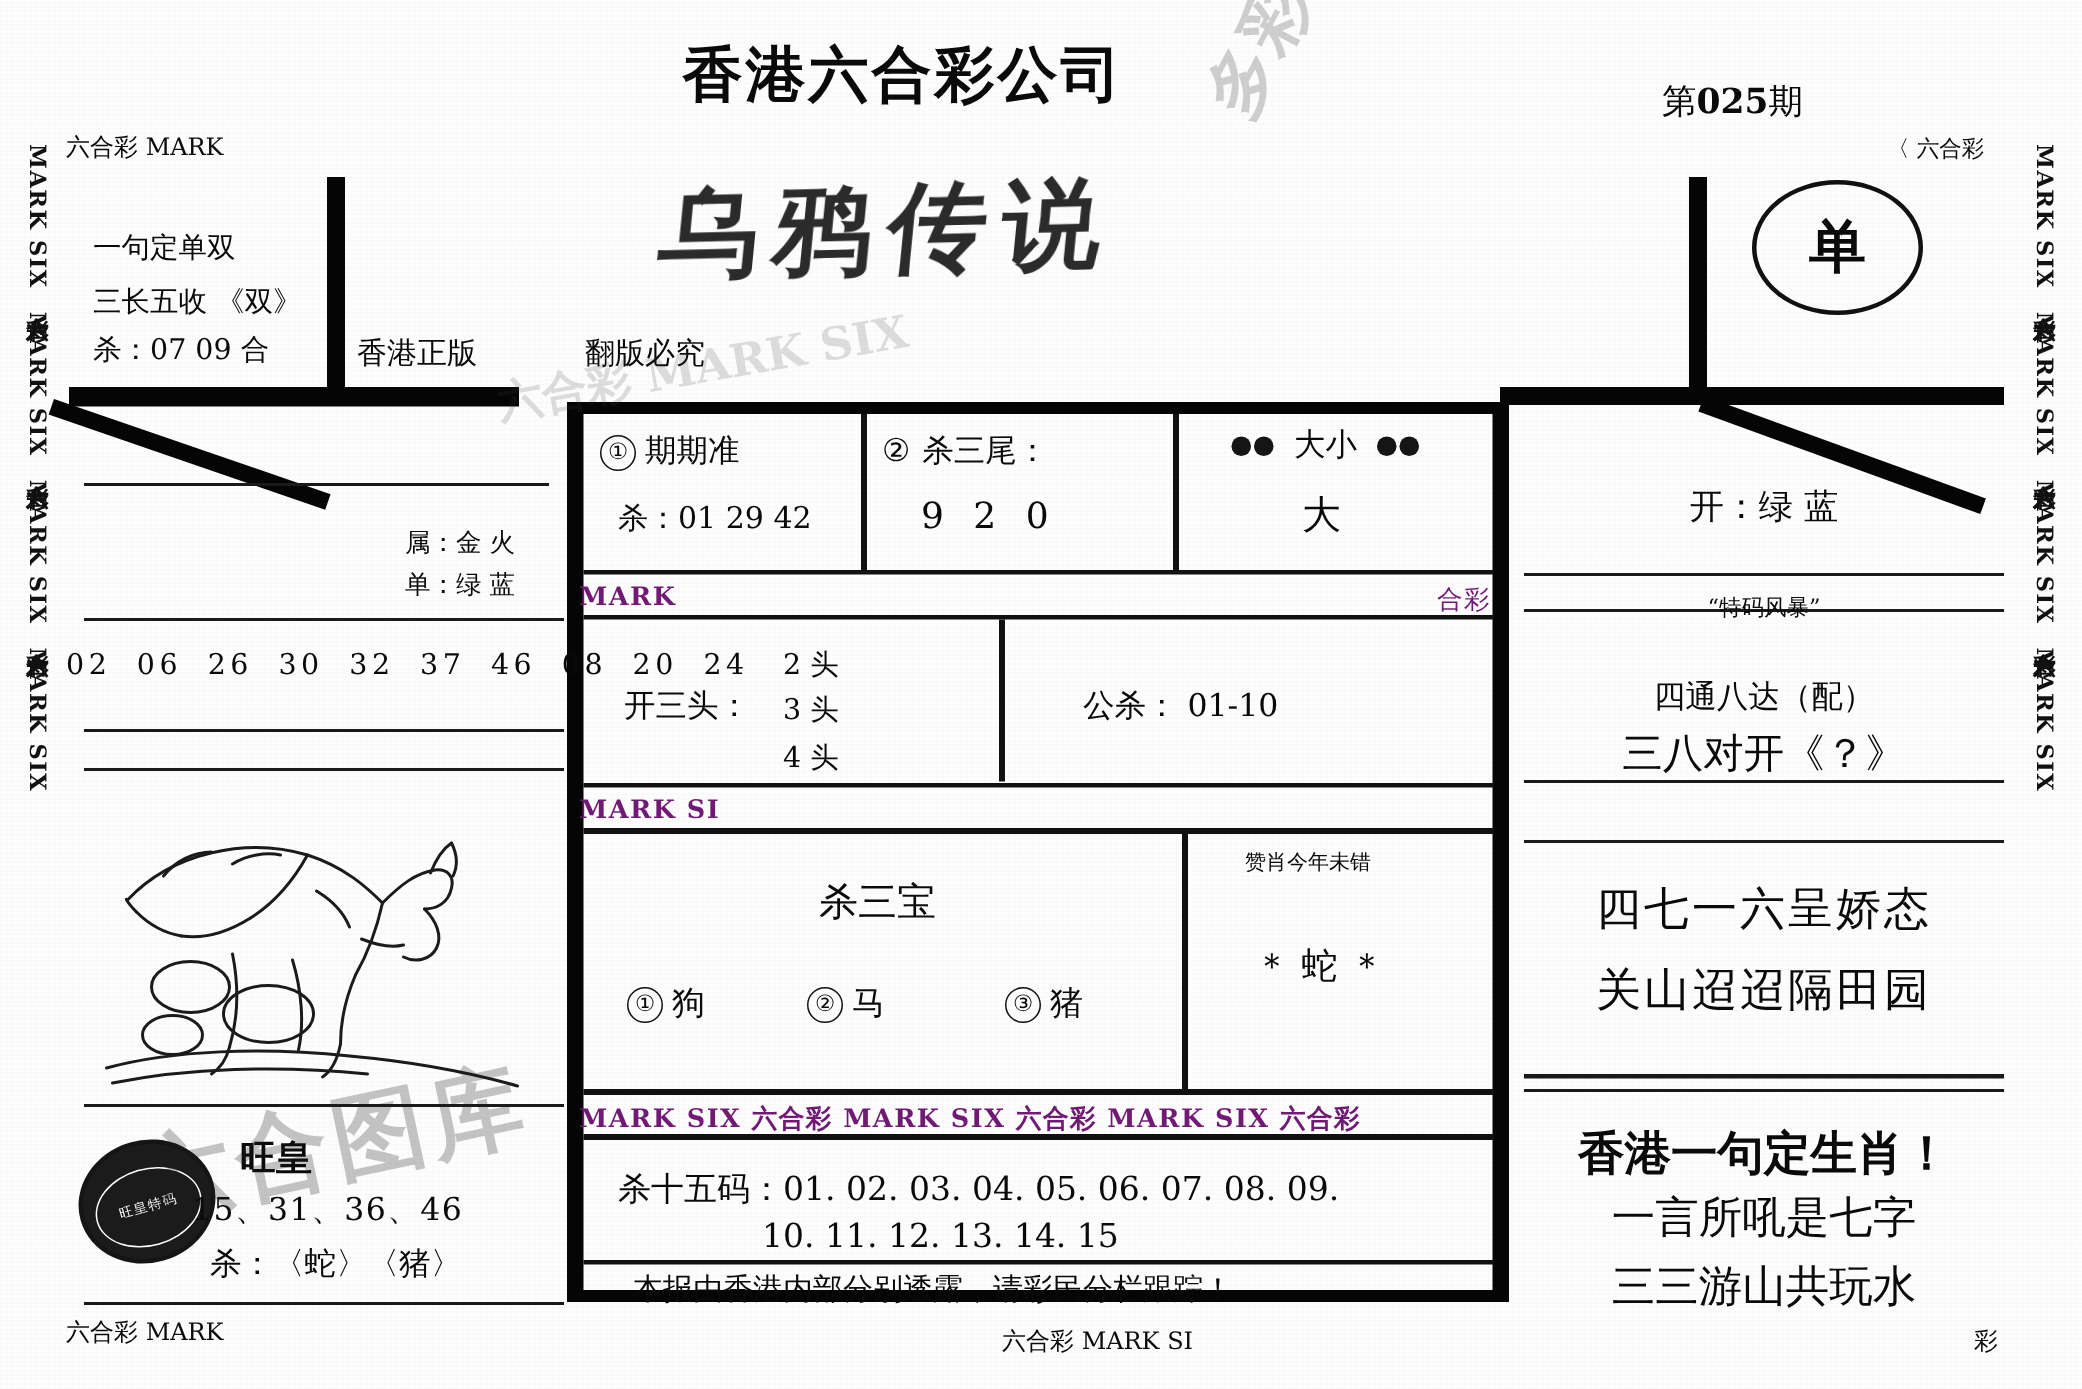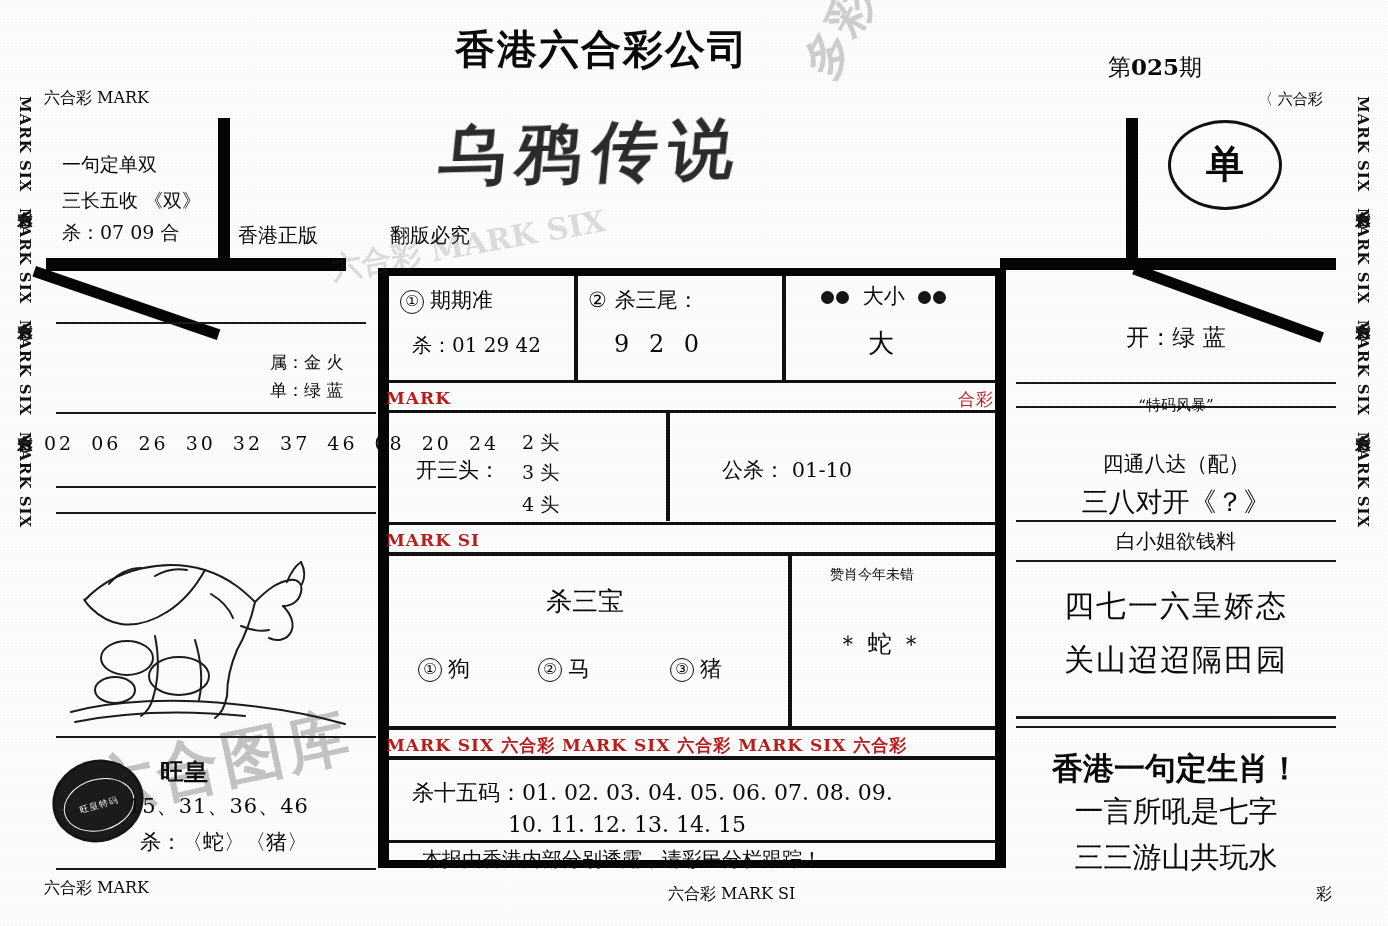--- a/index.html
+++ b/index.html
@@ -137,21 +137,21 @@
     font-size: 15px;
     vertical-align: middle;
     margin-right: 6px;
     font-family: "DejaVu Sans", sans-serif;
   }
   .markband {
     font-family: "DejaVu Serif", serif;
     font-weight: bold;
     font-size: 17px;
     letter-spacing: 1px;
-    color: #b91c1c;
+    color: #701a75;
   }
 
   
   .r-text { font-family: "DejaVu Serif", serif; text-align: center; }
   .dan-circle {
     left: 1168px; top: 120px;
     width: 108px; height: 84px;
     border: 3px solid #111;
     border-radius: 50%;
     font-size: 38px;
@@ -367,21 +367,20 @@
     <span>开：</span><span>绿  蓝</span>
   </div>
   <div class="abs" style="left:1016px; top:382px; width:320px; height:2px; background:#1a1a1a;"></div>
   <div class="abs" style="left:1016px; top:406px; width:320px; height:2px; background:#1a1a1a;"></div>
 
   <div class="abs r-text" style="left:1016px; top:396px; width:320px; font-size:15px;">“特码风暴”</div>
   <div class="abs r-text" style="left:1016px; top:450px; width:320px; font-size:21px;">四通八达（配）</div>
   <div class="abs r-text" style="left:1016px; top:484px; width:320px; font-size:27px;">三八对开《？》</div>
 
   <div class="abs" style="left:1016px; top:520px; width:320px; height:2px; background:#1a1a1a;"></div>
-  <div class="abs r-text" style="left:1016px; top:528px; width:320px; font-size:20px;">白小姐欲钱料</div>
   <div class="abs" style="left:1016px; top:560px; width:320px; height:2px; background:#1a1a1a;"></div>
 
   <div class="abs r-text" style="left:1016px; top:586px; width:320px; font-size:30px; letter-spacing:2px;">四七一六呈娇态</div>
   <div class="abs r-text" style="left:1016px; top:640px; width:320px; font-size:30px; letter-spacing:2px;">关山迢迢隔田园</div>
 
   <div class="abs" style="left:1016px; top:716px; width:320px; height:3px; background:#1a1a1a;"></div>
   <div class="abs" style="left:1016px; top:726px; width:320px; height:2px; background:#1a1a1a;"></div>
 
   <div class="abs r-text" style="left:1008px; top:748px; width:336px; font-size:31px; font-weight:bold;">香港一句定生肖！</div>
   <div class="abs r-text" style="left:1008px; top:792px; width:336px; font-size:29px;">一言所吼是七字</div>

